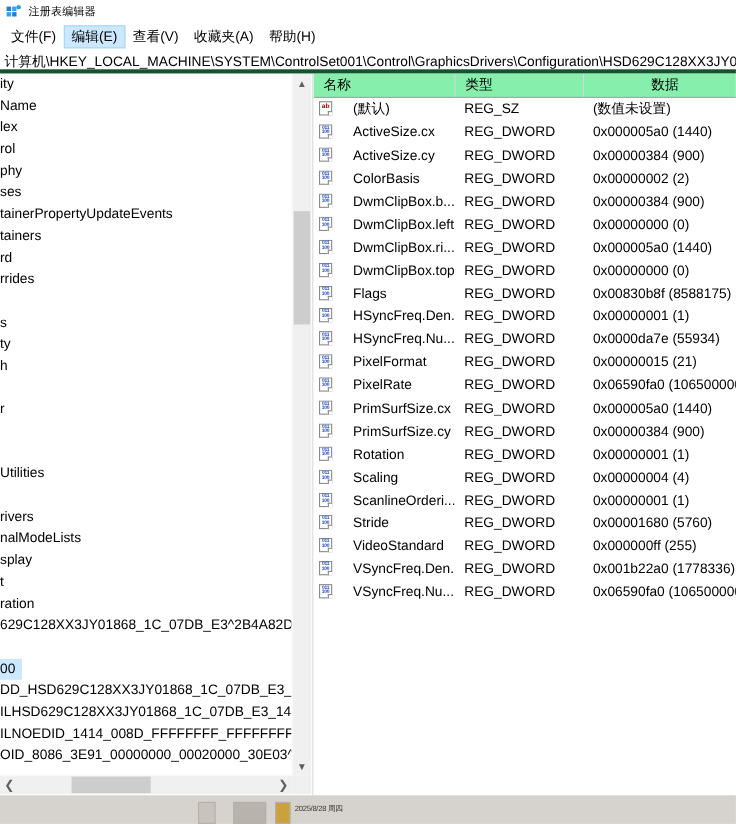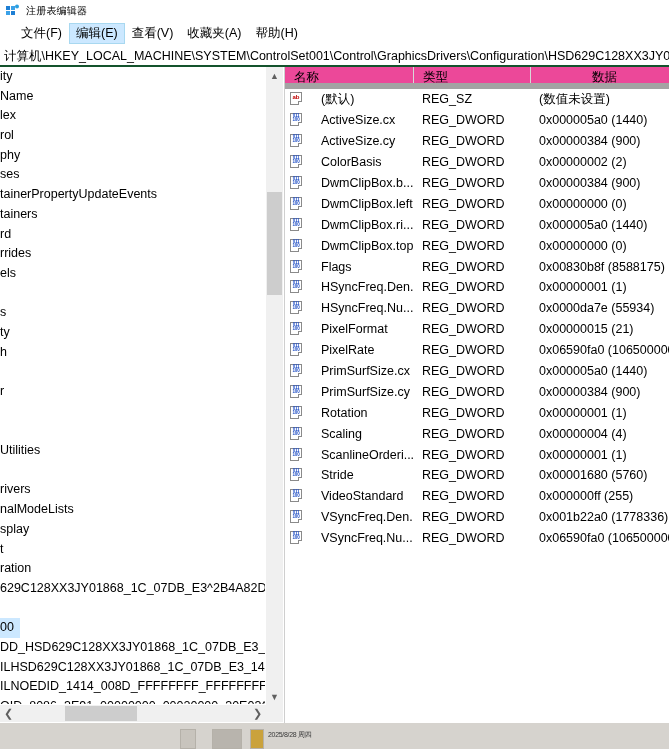--- a/index.html
+++ b/index.html
@@ -39,21 +39,21 @@
     color: #000;
     letter-spacing: 0.2px;
   }
 
   
   #menubar {
     height: 23px;
     display: flex;
     align-items: center;
     background: #ffffff;
-    padding-left: 14px;
+    padding-left: 3px;
     box-sizing: border-box;
   }
   .menu-item {
     font-size: 12.5px;
     padding: 3px 7px 4px 7px;
     line-height: 14px;
     color: #000;
     white-space: nowrap;
     cursor: default;
   }
@@ -66,21 +66,21 @@
   
   #addressbar {
     height: 22px;
     line-height: 22px;
     padding-left: 4px;
     font-size: 12.5px;
     white-space: nowrap;
     overflow: hidden;
     background: #ffffff;
     box-sizing: border-box;
-    border-bottom: 2px solid #14532d;
+    border-bottom: 4px solid #14532d;
   }
 
   
   #main {
     position: absolute;
     left: 0;
     top: 67px;
     width: 669px;
     height: 656px;
     display: flex;
@@ -186,22 +186,22 @@
   
   #list-pane {
     position: relative;
     flex: 1;
     background: #ffffff;
     overflow: hidden;
   }
   #list-header {
     display: flex;
     height: 22px;
-    background: #ec4899;
-    border-bottom: 6px solid #a3a3a3;
+    background: #86efac;
+    border-bottom: 1px solid #a3a3a3;
     box-sizing: border-box;
   }
   .col-head {
     font-size: 12.5px;
     line-height: 21px;
     padding-left: 9px;
     box-sizing: border-box;
     color: #000;
     position: relative;
     white-space: nowrap;
@@ -366,23 +366,20 @@
         <div class="tree-row-wrap">
           <div class="tree-row">tainers</div>
         </div>
         <div class="tree-row-wrap">
           <div class="tree-row">rd</div>
         </div>
         <div class="tree-row-wrap">
           <div class="tree-row">rrides</div>
         </div>
         <div class="tree-row-wrap">
-          <div class="tree-row">els</div>
-        </div>
-        <div class="tree-row-wrap">
           <div class="tree-row"></div>
         </div>
         <div class="tree-row-wrap">
           <div class="tree-row">s</div>
         </div>
         <div class="tree-row-wrap">
           <div class="tree-row">ty</div>
         </div>
         <div class="tree-row-wrap">
           <div class="tree-row">h</div>

